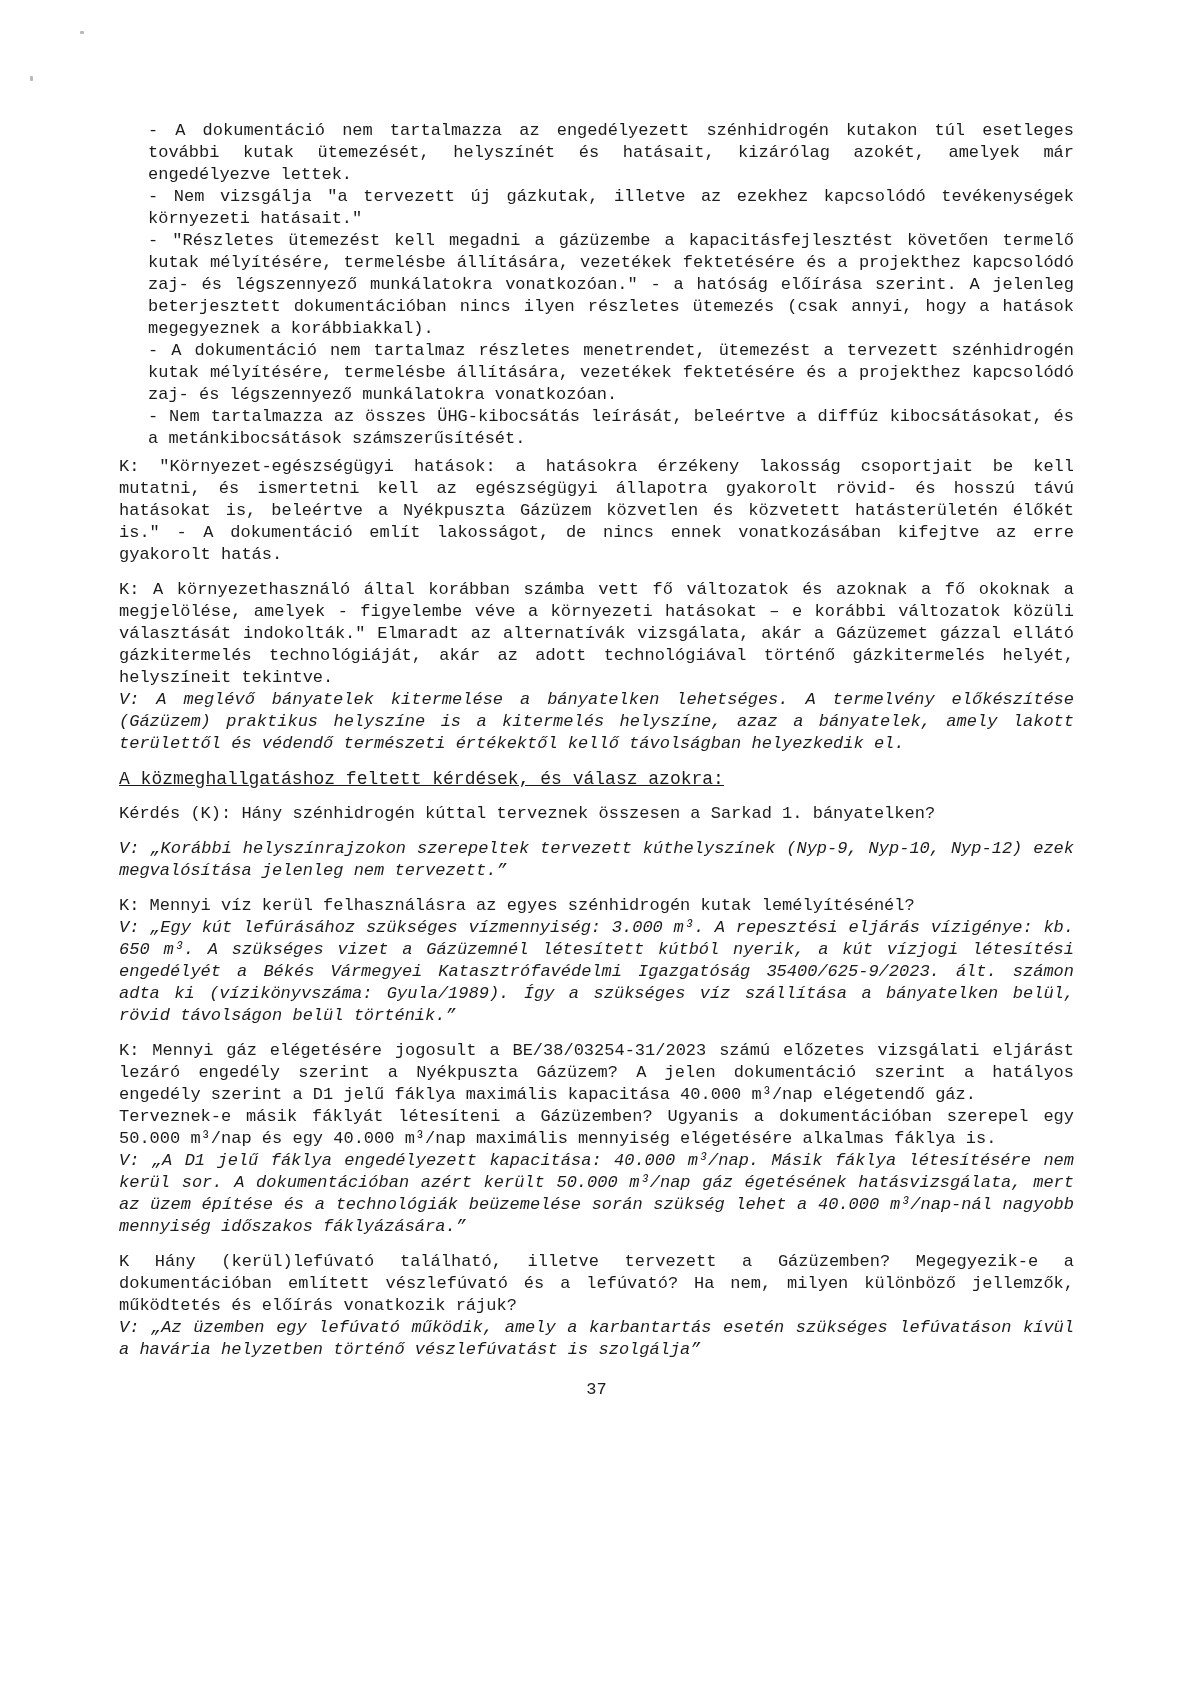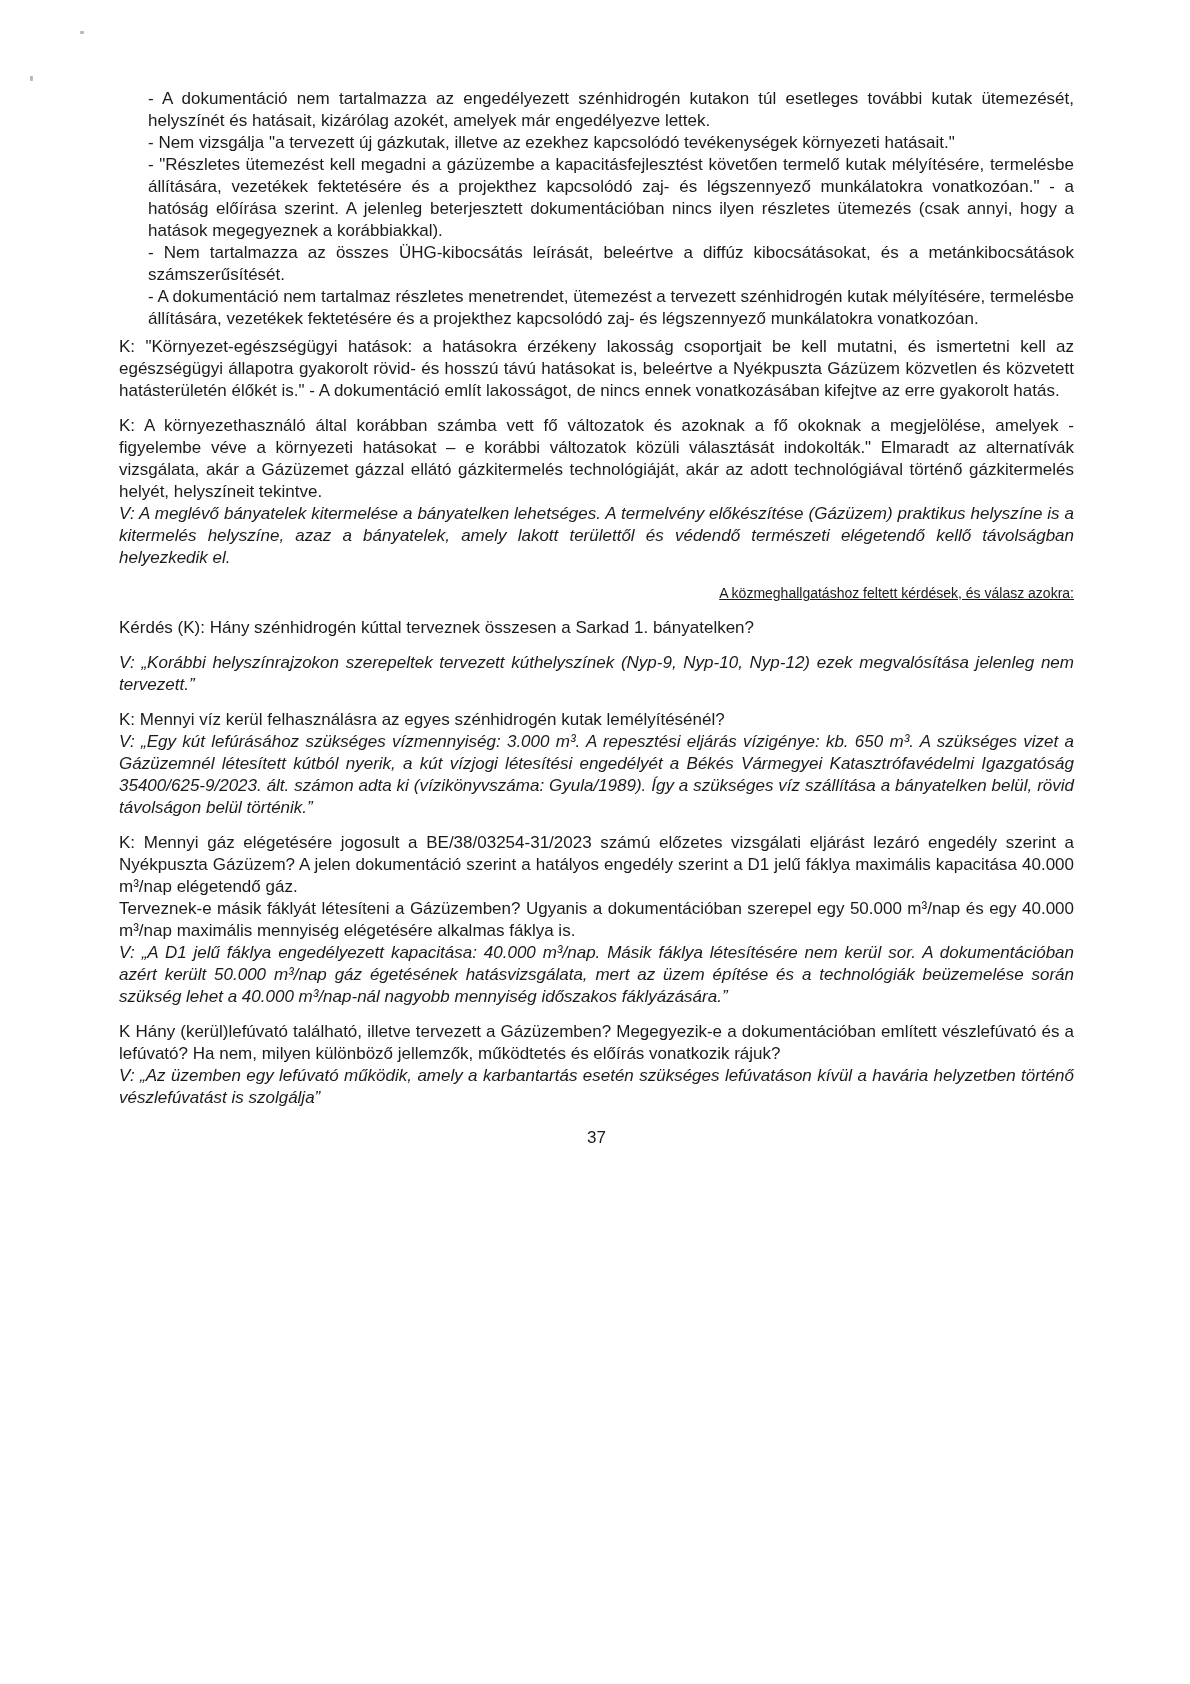--- a/index.html
+++ b/index.html
@@ -7,45 +7,46 @@
   body {
     width: 1190px;
     height: 1684px;
     background: #ffffff;
     color: #1b1b1b;
     font-family: "Liberation Sans", "DejaVu Sans", sans-serif;
     overflow: hidden;
     position: relative;
   }
   .page {
-    padding: 88px 116px 0 119px;
+    padding: 120px 116px 0 119px;
+    font-family: Liberation Mono, monospace;
   }
   p {
     margin: 0;
     font-size: 17px;
     line-height: 22px;
     text-align: justify;
   }
   .bullets {
     padding-left: 29px;
     margin: 0 0 6px 0;
   }
   .qa {
     margin: 0 0 13px 0;
   }
   .qa p.answer {
     font-style: italic;
   }
   .heading {
-    font-size: 14px;
+    font-size: 18px;
     line-height: 22px;
     font-weight: 400;
     text-decoration: underline;
     margin: 0 0 13px 0;
-    text-align: right;
+    text-align: left;
   }
   .pagenum {
     margin-top: 18px;
     text-align: center;
     font-size: 17px;
     line-height: 22px;
   }
   .speck {
     position: absolute;
     background: #b9b9b9;
@@ -59,31 +60,31 @@
 
 <span class="speck speck-1"></span>
 <span class="speck speck-2"></span>
 
 <div class="page">
 
   <section class="bullets">
     <p>- A dokumentáció nem tartalmazza az engedélyezett szénhidrogén kutakon túl esetleges további kutak ütemezését, helyszínét és hatásait, kizárólag azokét, amelyek már engedélyezve lettek.</p>
     <p>- Nem vizsgálja "a tervezett új gázkutak, illetve az ezekhez kapcsolódó tevékenységek környezeti hatásait."</p>
     <p>- "Részletes ütemezést kell megadni a gázüzembe a kapacitásfejlesztést követően termelő kutak mélyítésére, termelésbe állítására, vezetékek fektetésére és a projekthez kapcsolódó zaj- és légszennyező munkálatokra vonatkozóan." - a hatóság előírása szerint. A jelenleg beterjesztett dokumentációban nincs ilyen részletes ütemezés (csak annyi, hogy a hatások megegyeznek a korábbiakkal).</p>
+    <p>- A dokumentáció nem tartalmaz részletes menetrendet, ütemezést a tervezett szénhidrogén kutak mélyítésére, termelésbe állítására, vezetékek fektetésére és a projekthez kapcsolódó zaj- és légszennyező munkálatokra vonatkozóan.</p>
     <p>- Nem tartalmazza az összes ÜHG-kibocsátás leírását, beleértve a diffúz kibocsátásokat, és a metánkibocsátások számszerűsítését.</p>
-    <p>- A dokumentáció nem tartalmaz részletes menetrendet, ütemezést a tervezett szénhidrogén kutak mélyítésére, termelésbe állítására, vezetékek fektetésére és a projekthez kapcsolódó zaj- és légszennyező munkálatokra vonatkozóan.</p>
   </section>
 
   <section class="qa">
     <p class="question">K: "Környezet-egészségügyi hatások: a hatásokra érzékeny lakosság csoportjait be kell mutatni, és ismertetni kell az egészségügyi állapotra gyakorolt rövid- és hosszú távú hatásokat is, beleértve a Nyékpuszta Gázüzem közvetlen és közvetett hatásterületén élőkét is." - A dokumentáció említ lakosságot, de nincs ennek vonatkozásában kifejtve az erre gyakorolt hatás.</p>
   </section>
 
   <section class="qa">
     <p class="question">K: A környezethasználó által korábban számba vett fő változatok és azoknak a fő okoknak a megjelölése, amelyek - figyelembe véve a környezeti hatásokat – e korábbi változatok közüli választását indokolták." Elmaradt az alternatívák vizsgálata, akár a Gázüzemet gázzal ellátó gázkitermelés technológiáját, akár az adott technológiával történő gázkitermelés helyét, helyszíneit tekintve.</p>
-    <p class="answer">V: A meglévő bányatelek kitermelése a bányatelken lehetséges. A termelvény előkészítése (Gázüzem) praktikus helyszíne is a kitermelés helyszíne, azaz a bányatelek, amely lakott területtől és védendő természeti elégetendő kellő távolságban helyezkedik el.</p>
+    <p class="answer">V: A meglévő bányatelek kitermelése a bányatelken lehetséges. A termelvény előkészítése (Gázüzem) praktikus helyszíne is a kitermelés helyszíne, azaz a bányatelek, amely lakott területtől és védendő természeti értékektől kellő távolságban helyezkedik el.</p>
   </section>
 
   <h2 class="heading">A közmeghallgatáshoz feltett kérdések, és válasz azokra:</h2>
 
   <section class="qa">
     <p class="question">Kérdés (K): Hány szénhidrogén kúttal terveznek összesen a Sarkad 1. bányatelken?</p>
   </section>
 
   <section class="qa">
     <p class="answer">V: „Korábbi helyszínrajzokon szerepeltek tervezett kúthelyszínek (Nyp-9, Nyp-10, Nyp-12) ezek megvalósítása jelenleg nem tervezett.”</p>

